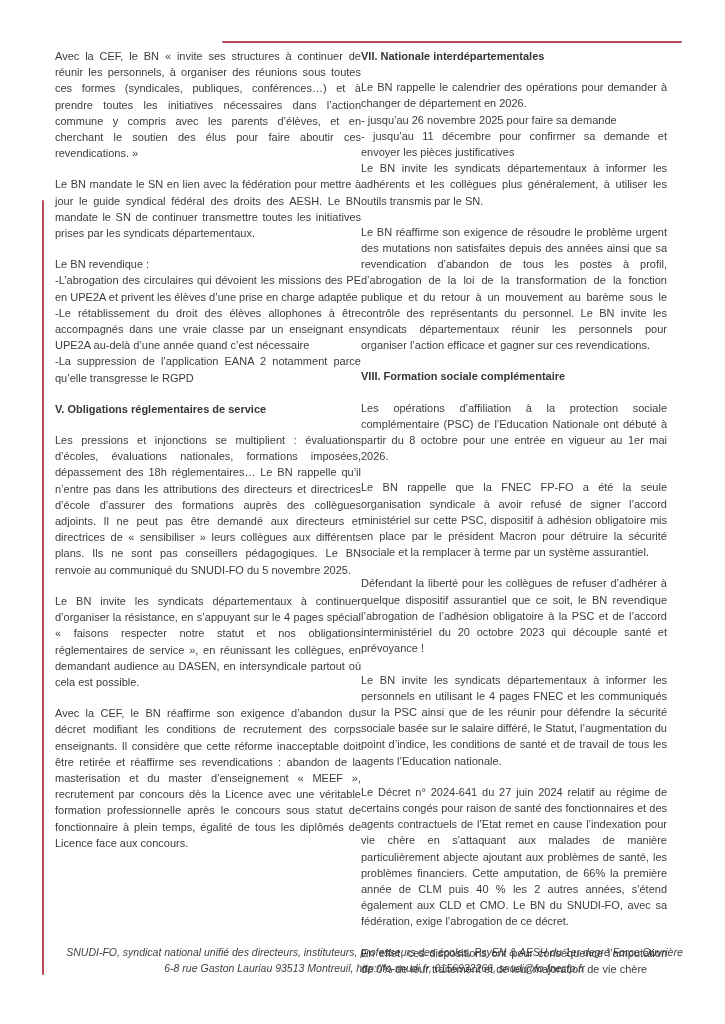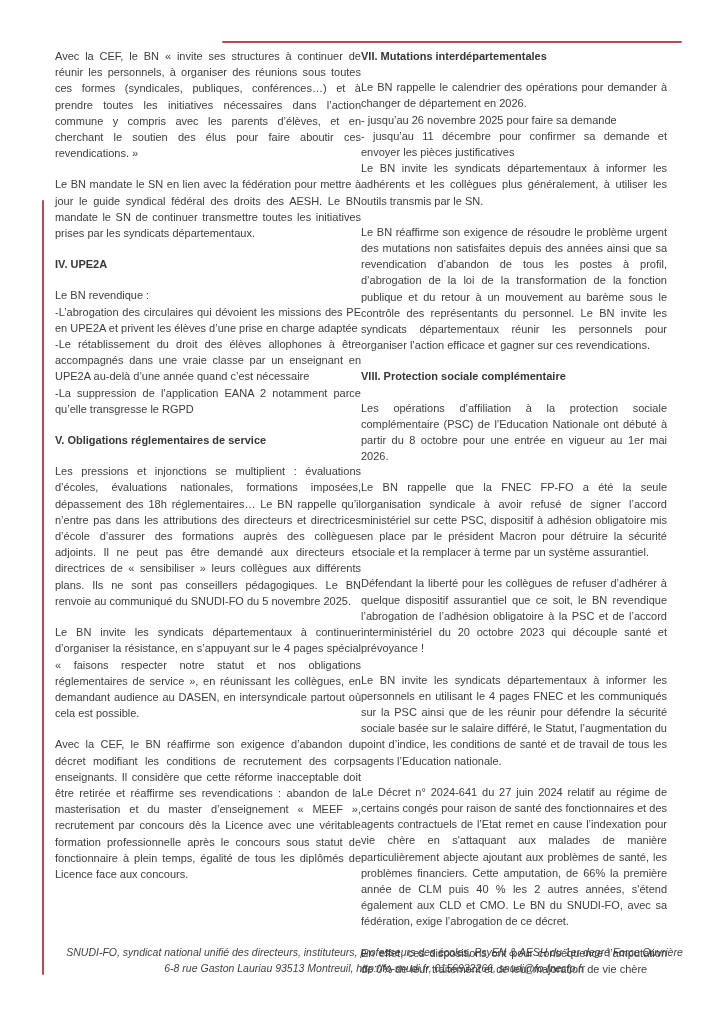--- a/index.html
+++ b/index.html
@@ -78,39 +78,38 @@
 <div class="page">
 
   <div class="top-rule" style="background: rgb(185, 72, 88);"></div>
   <div class="left-rule" style="background: rgb(185, 72, 88);"></div>
 
   <div class="content">
 
     <div class="col col-left">
       <p class="p">Avec la CEF, le BN « invite ses structures à continuer de réunir les personnels, à organiser des réunions sous toutes ces formes (syndicales, publiques, conférences…) et à prendre toutes les initiatives nécessaires dans l’action commune y compris avec les parents d’élèves, et en cherchant le soutien des élus pour faire aboutir ces revendications. »</p>
       <p class="p">Le BN mandate le SN en lien avec la fédération pour mettre à jour le guide syndical fédéral des droits des AESH. Le BN mandate le SN de continuer  transmettre toutes les initiatives prises par les syndicats départementaux.</p>
-      <p class="h">IV. UPE2A</p>
       <p class="p">Le BN revendique :
 -L’abrogation des circulaires qui dévoient les missions des PE en UPE2A et privent les élèves d’une prise en charge adaptée
 -Le rétablissement du droit des élèves allophones à être accompagnés dans une vraie classe par un enseignant en UPE2A au-delà d’une année quand c’est nécessaire
 -La suppression de l’application EANA 2 notamment parce qu’elle transgresse le RGPD</p>
       <p class="h">V. Obligations réglementaires de service</p>
       <p class="p">Les pressions et injonctions se multiplient : évaluations d’écoles, évaluations nationales, formations imposées, dépassement des 18h réglementaires… Le BN rappelle qu’il n’entre pas dans les attributions des directeurs et directrices d’école d’assurer des formations auprès des collègues adjoints. Il ne peut pas être demandé aux directeurs et directrices de « sensibiliser » leurs collègues aux différents plans. Ils ne sont pas conseillers pédagogiques. Le BN renvoie au communiqué du SNUDI-FO du 5 novembre 2025.</p>
       <p class="p">Le BN invite les syndicats départementaux à continuer d’organiser la résistance, en s’appuyant sur le 4 pages spécial « faisons respecter notre statut et nos obligations réglementaires de service », en réunissant les collègues, en demandant audience au DASEN, en intersyndicale partout où cela est possible.</p>
       <p class="p">Avec la CEF, le BN réaffirme son exigence d’abandon du décret modifiant les conditions de recrutement des corps enseignants. Il considère que cette réforme inacceptable doit être retirée et réaffirme ses revendications : abandon de la masterisation et du master d’enseignement « MEEF », recrutement par concours dès la Licence avec une véritable formation professionnelle après le concours sous statut de fonctionnaire à plein temps, égalité de tous les diplômés de Licence face aux concours.</p>
     </div>
 
     <div class="col col-right">
-      <p class="h">VII. Mutations interdépartementales</p>
+      <p class="h">VII. Nationale interdépartementales</p>
       <p class="p">Le BN rappelle le calendrier des opérations pour demander à changer de département en 2026.
 - jusqu’au 26 novembre 2025 pour faire sa demande
 - jusqu’au 11 décembre pour confirmer sa demande et envoyer les pièces justificatives
 Le BN invite les syndicats départementaux à informer les adhérents et les collègues plus généralement, à utiliser les outils transmis par le SN.</p>
       <p class="p">Le BN réaffirme son exigence de résoudre le problème urgent des mutations non satisfaites depuis des années ainsi que sa revendication d’abandon de tous les postes à profil, d’abrogation de la loi de la transformation de la fonction publique et du retour à un mouvement au barème sous le contrôle des représentants du personnel. Le BN invite les syndicats départementaux  réunir les personnels pour organiser l’action efficace et gagner sur ces revendications.</p>
-      <p class="h">VIII. Protection sociale complémentaire</p>
+      <p class="h">VIII. Formation sociale complémentaire</p>
       <p class="p">Les opérations d’affiliation à la protection sociale complémentaire (PSC) de l’Education Nationale ont débuté à partir du 8 octobre pour une entrée en vigueur au 1er mai 2026.</p>
       <p class="p">Le BN rappelle que la FNEC FP-FO a été la seule organisation syndicale à avoir refusé de signer l’accord ministériel sur cette PSC, dispositif à adhésion obligatoire mis en place par le président Macron pour détruire la sécurité sociale et la remplacer à terme par un système assurantiel.</p>
       <p class="p">Défendant la liberté pour les collègues de refuser d’adhérer à quelque dispositif assurantiel que ce soit, le BN revendique l’abrogation de l’adhésion obligatoire à la PSC et de l’accord interministériel du 20 octobre 2023 qui découple santé et prévoyance !</p>
       <p class="p">Le BN invite les syndicats départementaux à informer les personnels en utilisant le 4 pages FNEC et les communiqués sur la PSC ainsi que de les réunir pour défendre la sécurité sociale basée sur le salaire différé, le Statut, l’augmentation du point d’indice, les conditions de santé et de travail de tous les agents l’Education nationale.</p>
       <p class="p">Le Décret n° 2024-641 du 27 juin 2024 relatif au régime de certains congés pour raison de santé des fonctionnaires et des agents contractuels de l’Etat remet en cause l’indexation pour vie chère en s'attaquant aux malades de manière particulièrement abjecte ajoutant aux problèmes de santé, les problèmes financiers.  Cette amputation, de 66% la première année de CLM puis 40 % les 2 autres années, s'étend également aux CLD et CMO. Le BN du SNUDI-FO, avec sa fédération, exige l’abrogation de ce décret.</p>
       <p class="p">En effet, ces dispositions ont pour conséquence l’amputation de 0% de leur traitement et de leur majoration de vie chère</p>
     </div>
 
   </div>
 

